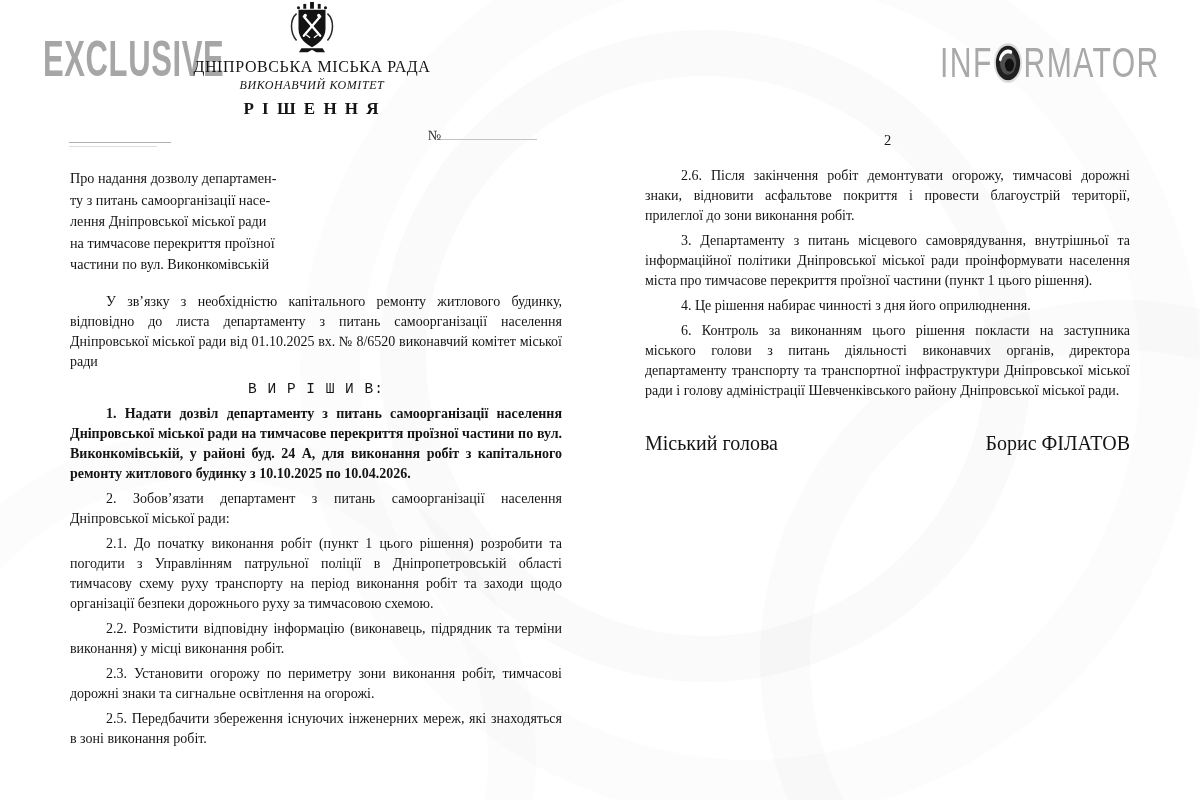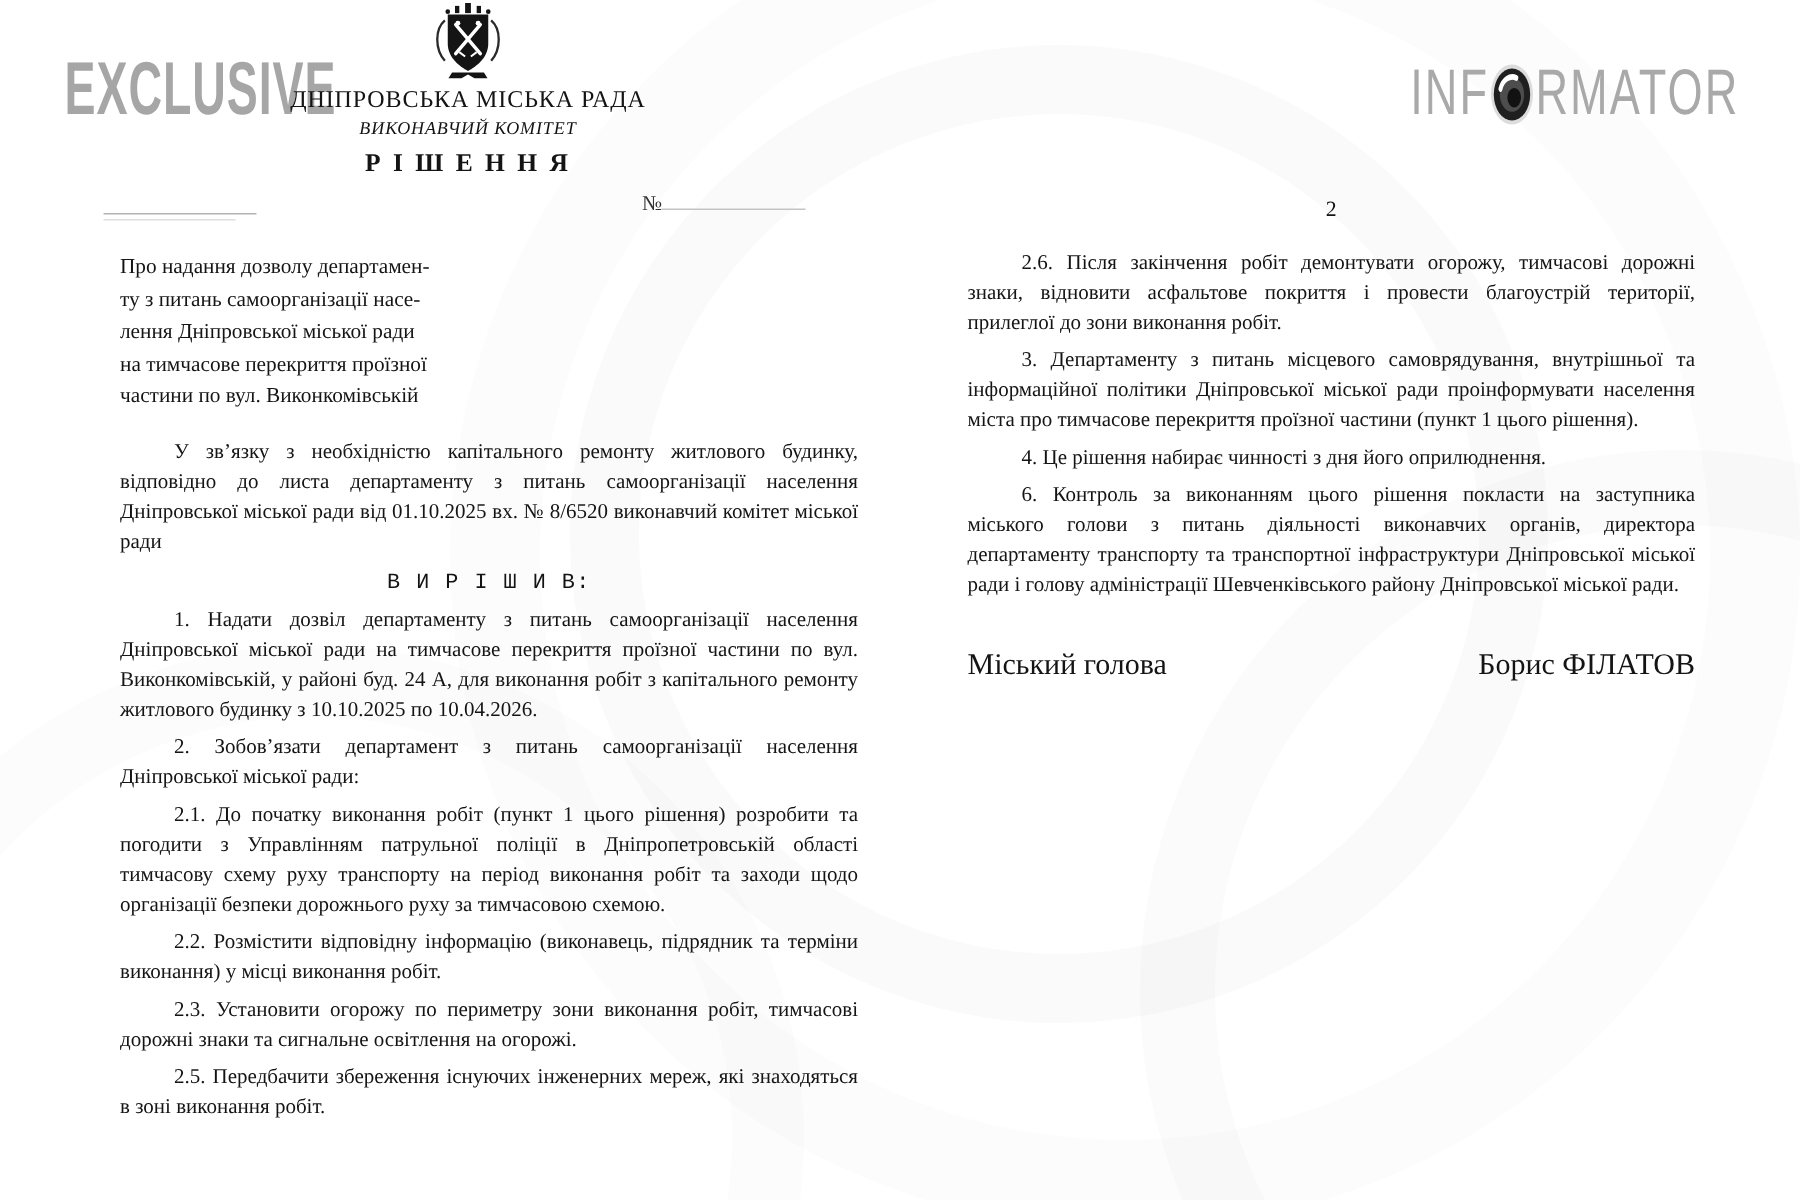--- a/index.html
+++ b/index.html
@@ -34,29 +34,29 @@
   .org1{font-size:16px;letter-spacing:0.6px;line-height:18px;}
   .org2{font-size:12px;letter-spacing:0.6px;line-height:18px;font-style:italic;}
   .doctype{font-size:17px;font-weight:bold;letter-spacing:2px;margin-top:5px;}
   
   .dateline{position:absolute;left:69px;top:142px;width:102px;border-top:1px solid #b3b3b3;}
   .dateline-echo{position:absolute;left:69px;top:146px;width:88px;border-top:1px solid #dedede;}
   .numline-wrap{position:absolute;left:428px;top:126px;font-size:14px;color:#333;}
   .numline{display:inline-block;width:96px;border-bottom:1px solid #c4c4c4;height:13px;}
   
   .col{position:absolute;font-size:14px;line-height:20px;text-align:justify;}
-  .col-left{left:80px;top:168px;width:492px;}
+  .col-left{left:70px;top:168px;width:492px;}
   .col-right{left:645px;top:130px;width:485px;}
   .subject{
     width:250px;white-space:pre-line;text-align:left;line-height:21.5px;font-size:14.2px;
   }
   .para{margin:5px 0 0 0;text-indent:36px;}
   .intro{margin-top:16px;}
   .resolved{margin-top:7px;text-align:center;text-indent:0;font-size:14.5px;letter-spacing:1px;font-family:Liberation Mono, monospace;}
-  .first-item{}
+  .first-item{font-weight:bold;}
   .pagenum{text-align:center;text-indent:0;margin:0;font-size:14.5px;}
   .p2-first{margin-top:16px;}
   .signature{
     display:flex;justify-content:space-between;align-items:flex-start;
     margin-top:32px;text-indent:0;font-size:20px;
   }
 </style>
 </head>
 <body>
 

